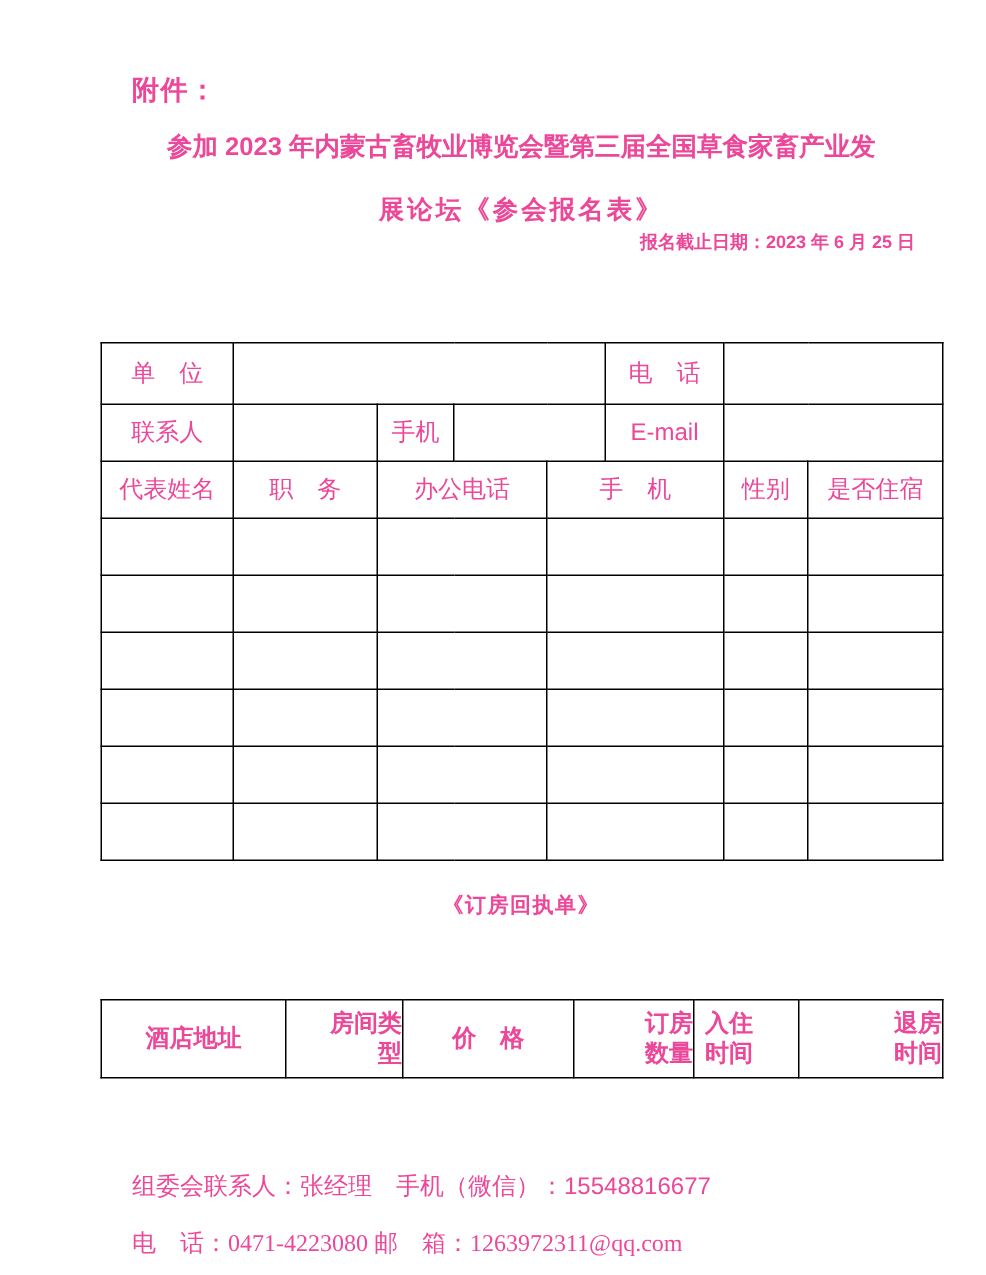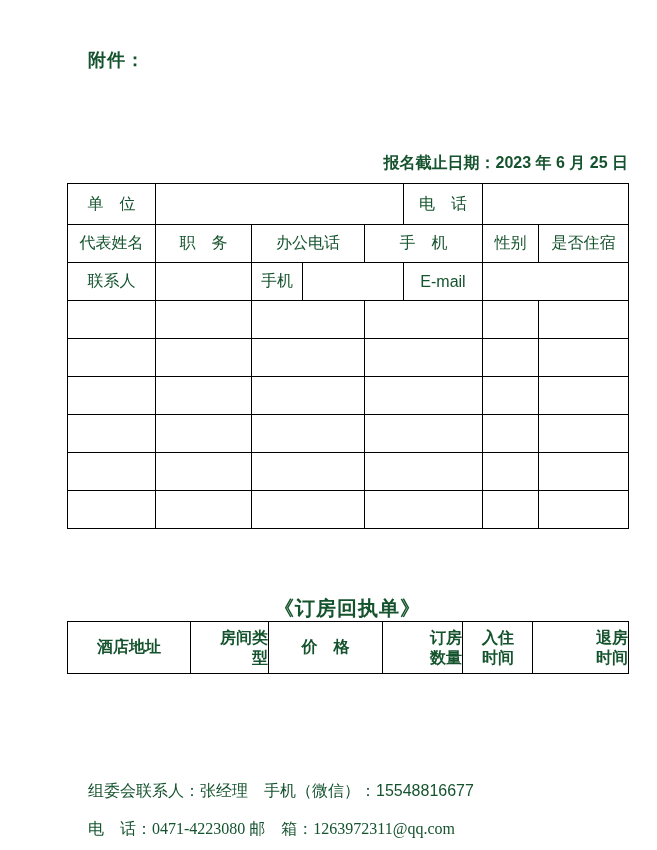--- a/index.html
+++ b/index.html
@@ -5,21 +5,21 @@
   html, body {
     margin: 0;
     padding: 0;
     background: #ffffff;
   }
   .page {
     position: relative;
     width: 657px;
     height: 850px;
     background: #ffffff;
-    color: #14532d;
+    color: #ec4899;
     font-family: "Liberation Sans", sans-serif;
     overflow: hidden;
   }
   .attachment-label {
     position: absolute;
     left: 88px;
     top: 48px;
     font-size: 18px;
     font-weight: bold;
     letter-spacing: 1px;
@@ -32,82 +32,87 @@
     text-align: center;
     font-size: 17px;
     font-weight: bold;
   }
   .title-line2 {
     margin-top: 19px;
     letter-spacing: 2px;
   }
   .deadline {
     position: absolute;
-    right: 29px;
+    right: 47px;
     top: 153px;
-    font-size: 16px;
+    font-size: 12px;
     font-weight: bold;
     margin-left: 47px;
   }
   table {
     border-collapse: collapse;
     table-layout: fixed;
     position: absolute;
     left: 67px;
     width: 561px;
     font-size: 16px;
+    margin-top: 45px;
   }
   td {
     border: 1px solid #000000;
     padding: 0;
     text-align: center;
     vertical-align: middle;
     overflow: hidden;
   }
   .reg-table { top: 183px; }
   .reg-table td { height: 37px; }
   .reg-table tr.first-row td { height: 40px; }
   .booking-title {
     position: absolute;
     left: 67px;
     top: 595px;
     width: 561px;
     text-align: center;
-    font-size: 20px;
+    font-size: 14px;
     font-weight: bold;
     letter-spacing: 1px;
   }
   .booking-table { top: 621px; }
   .booking-table td.hdr {
     height: 51px;
     font-weight: bold;
   }
   .booking-table td.body-cell { height: 88px; }
   .pre { white-space: pre-line; line-height: 21px; text-align: right; }
   .hdr.pre { line-height: 20px; }
   .cell-left {
     text-align: left;
-    padding-left: 19px;
+    padding-left: 7px;
   }
   .footer-line {
     position: absolute;
     left: 88px;
     font-size: 16px;
     text-align: center;
   }
   .footer-line-1 { top: 781px; }
   .footer-line-2 { top: 819px; font-family: Liberation Serif, serif; }
 </style>
 </head>
 <body>
 
 <div class="page">
 
   <div class="attachment-label">附件：</div>
 
+  <div class="title-block">
+    <div class="title-line1">参加 2023 年内蒙古畜牧业博览会暨第三届全国草食家畜产业发</div>
+    <div class="title-line2">展论坛《参会报名表》</div>
+  </div>
 
   <div class="deadline">报名截止日期：2023 年 6 月 25 日</div>
 
   <table class="reg-table">
     <colgroup>
       <col style="width:88px">
         <col style="width:96px">
         <col style="width:51px">
         <col style="width:62px">
       <col style="width:39px">
@@ -116,34 +121,34 @@
         <col style="width:90px">
     </colgroup>
     <tbody>
         <tr class="first-row">
       <td>单　位</td>
       <td colspan="4"></td>
       <td>电　话</td>
       <td colspan="2"></td>
     </tr>
     <tr>
+      <td>联系人</td>
+      <td></td>
+      <td>手机</td>
+      <td colspan="2"></td>
+      <td>E-mail</td>
+      <td colspan="2"></td>
+    </tr>
+    <tr>
       <td>代表姓名</td>
       <td>职　务</td>
       <td colspan="2">办公电话</td>
       <td colspan="2">手　机</td>
       <td>性别</td>
       <td>是否住宿</td>
-    </tr>
-    <tr>
-      <td>联系人</td>
-      <td></td>
-      <td>手机</td>
-      <td colspan="2"></td>
-      <td>E-mail</td>
-      <td colspan="2"></td>
     </tr>
     <tr class="empty-row">
       <td></td>
           <td></td>
       <td colspan="2"></td>
           <td colspan="2"></td>
       <td></td>
           <td></td>
     </tr>
     <tr class="empty-row">

